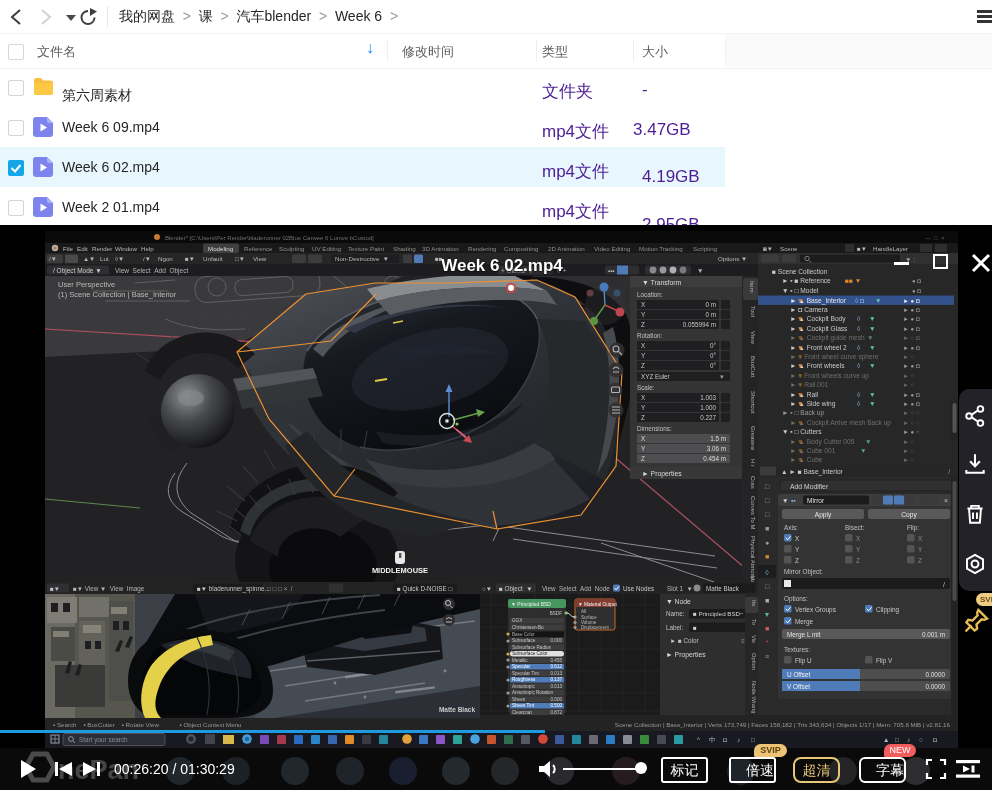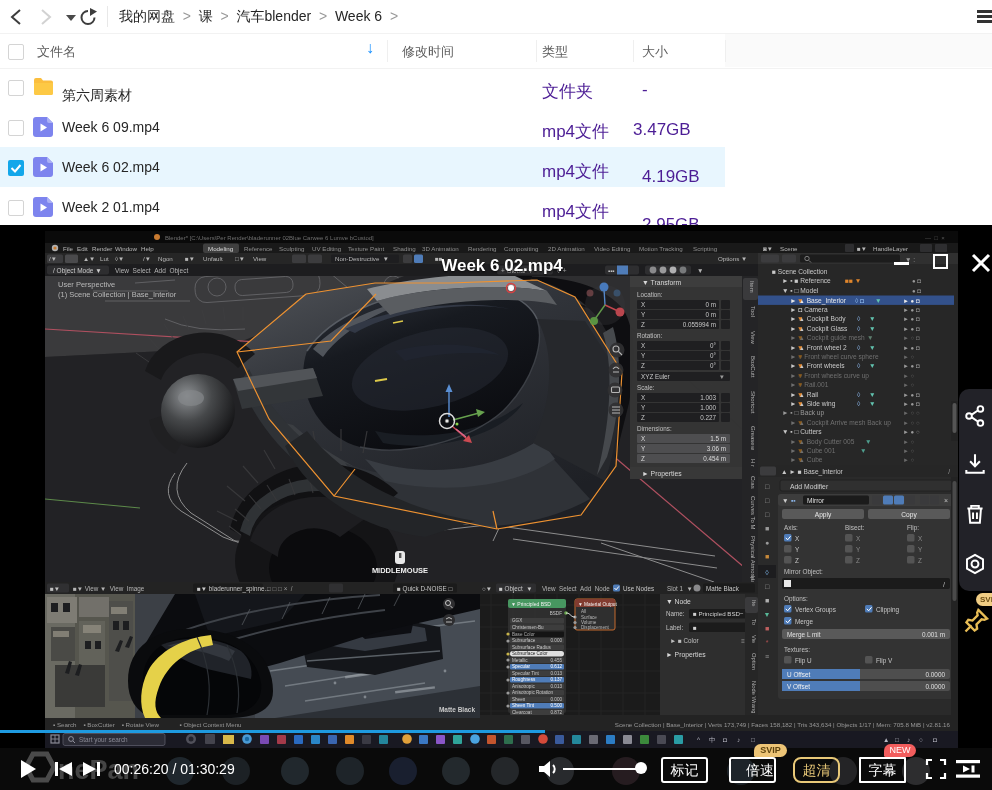--- a/index.html
+++ b/index.html
@@ -1025,21 +1025,21 @@
           <path d="M2 8 H7 L13 3 V19 L7 14 H2 Z" fill="#fff"></path>
           <path d="M16 7 a5.5 5.5 0 0 1 0 8" stroke="#fff" stroke-width="2" fill="none"></path>
         </svg>
     <div class="a" style="left:563px;top:19.5px;width:78px;height:2.5px;background:#fff"></div>
     <div class="a" style="left:635px;top:14px;width:12px;height:12px;border-radius:50%;background:#fff"></div>
 
     <div class="a" style="left:661px;top:9px;width:43px;height:22px;border:2px solid #fff;border-radius:3px;color:#fff;font-size:14px;text-align:center;line-height:22px">标记</div>
     <div class="a" style="left:729px;top:9px;width:43px;height:22px;border:2px solid #fff;border-radius:3px;color:#fff;font-size:14px;text-align:right;line-height:22px">倍速</div>
     <div class="a" style="left:754px;top:-4px;width:33px;height:13px;background:#edc476;border-radius:7px 7px 7px 2px;font-size:9px;font-weight:700;color:#5d430e;text-align:center;line-height:13px">SVIP</div>
     <div class="a" style="left:793px;top:9px;width:43px;height:22px;border:2px solid #e8c878;border-radius:8px;color:#e8c878;font-size:14px;text-align:center;line-height:22px">超清</div>
-    <div class="a" style="left:859px;top:9px;width:43px;height:22px;border:2px solid #fff;border-radius:1px;color:#fff;font-size:14px;text-align:center;line-height:22px">字幕</div>
+    <div class="a" style="left:859px;top:9px;width:43px;height:22px;border:2px solid #fff;border-radius:6px;color:#fff;font-size:14px;text-align:right;line-height:22px">字幕</div>
     <div class="a" style="left:884px;top:-4px;width:32px;height:13px;background:#f25d5d;border-radius:7px 7px 7px 2px;font-size:9px;font-weight:400;color:#fff;text-align:center;line-height:13px">NEW</div>
 
     <svg class="a" style="left:925px;top:10px" width="22" height="22" viewBox="0 0 22 22">
           <g stroke="#fff" stroke-width="2.2" fill="none">
             <path d="M2 7 V2 H7 M15 2 H20 V7 M20 15 V20 H15 M7 20 H2 V15"></path>
           </g>
         </svg>
 
     <svg class="a" style="left:955px;top:10px" width="26" height="22" viewBox="0 0 26 22">
           <g fill="#fff">

